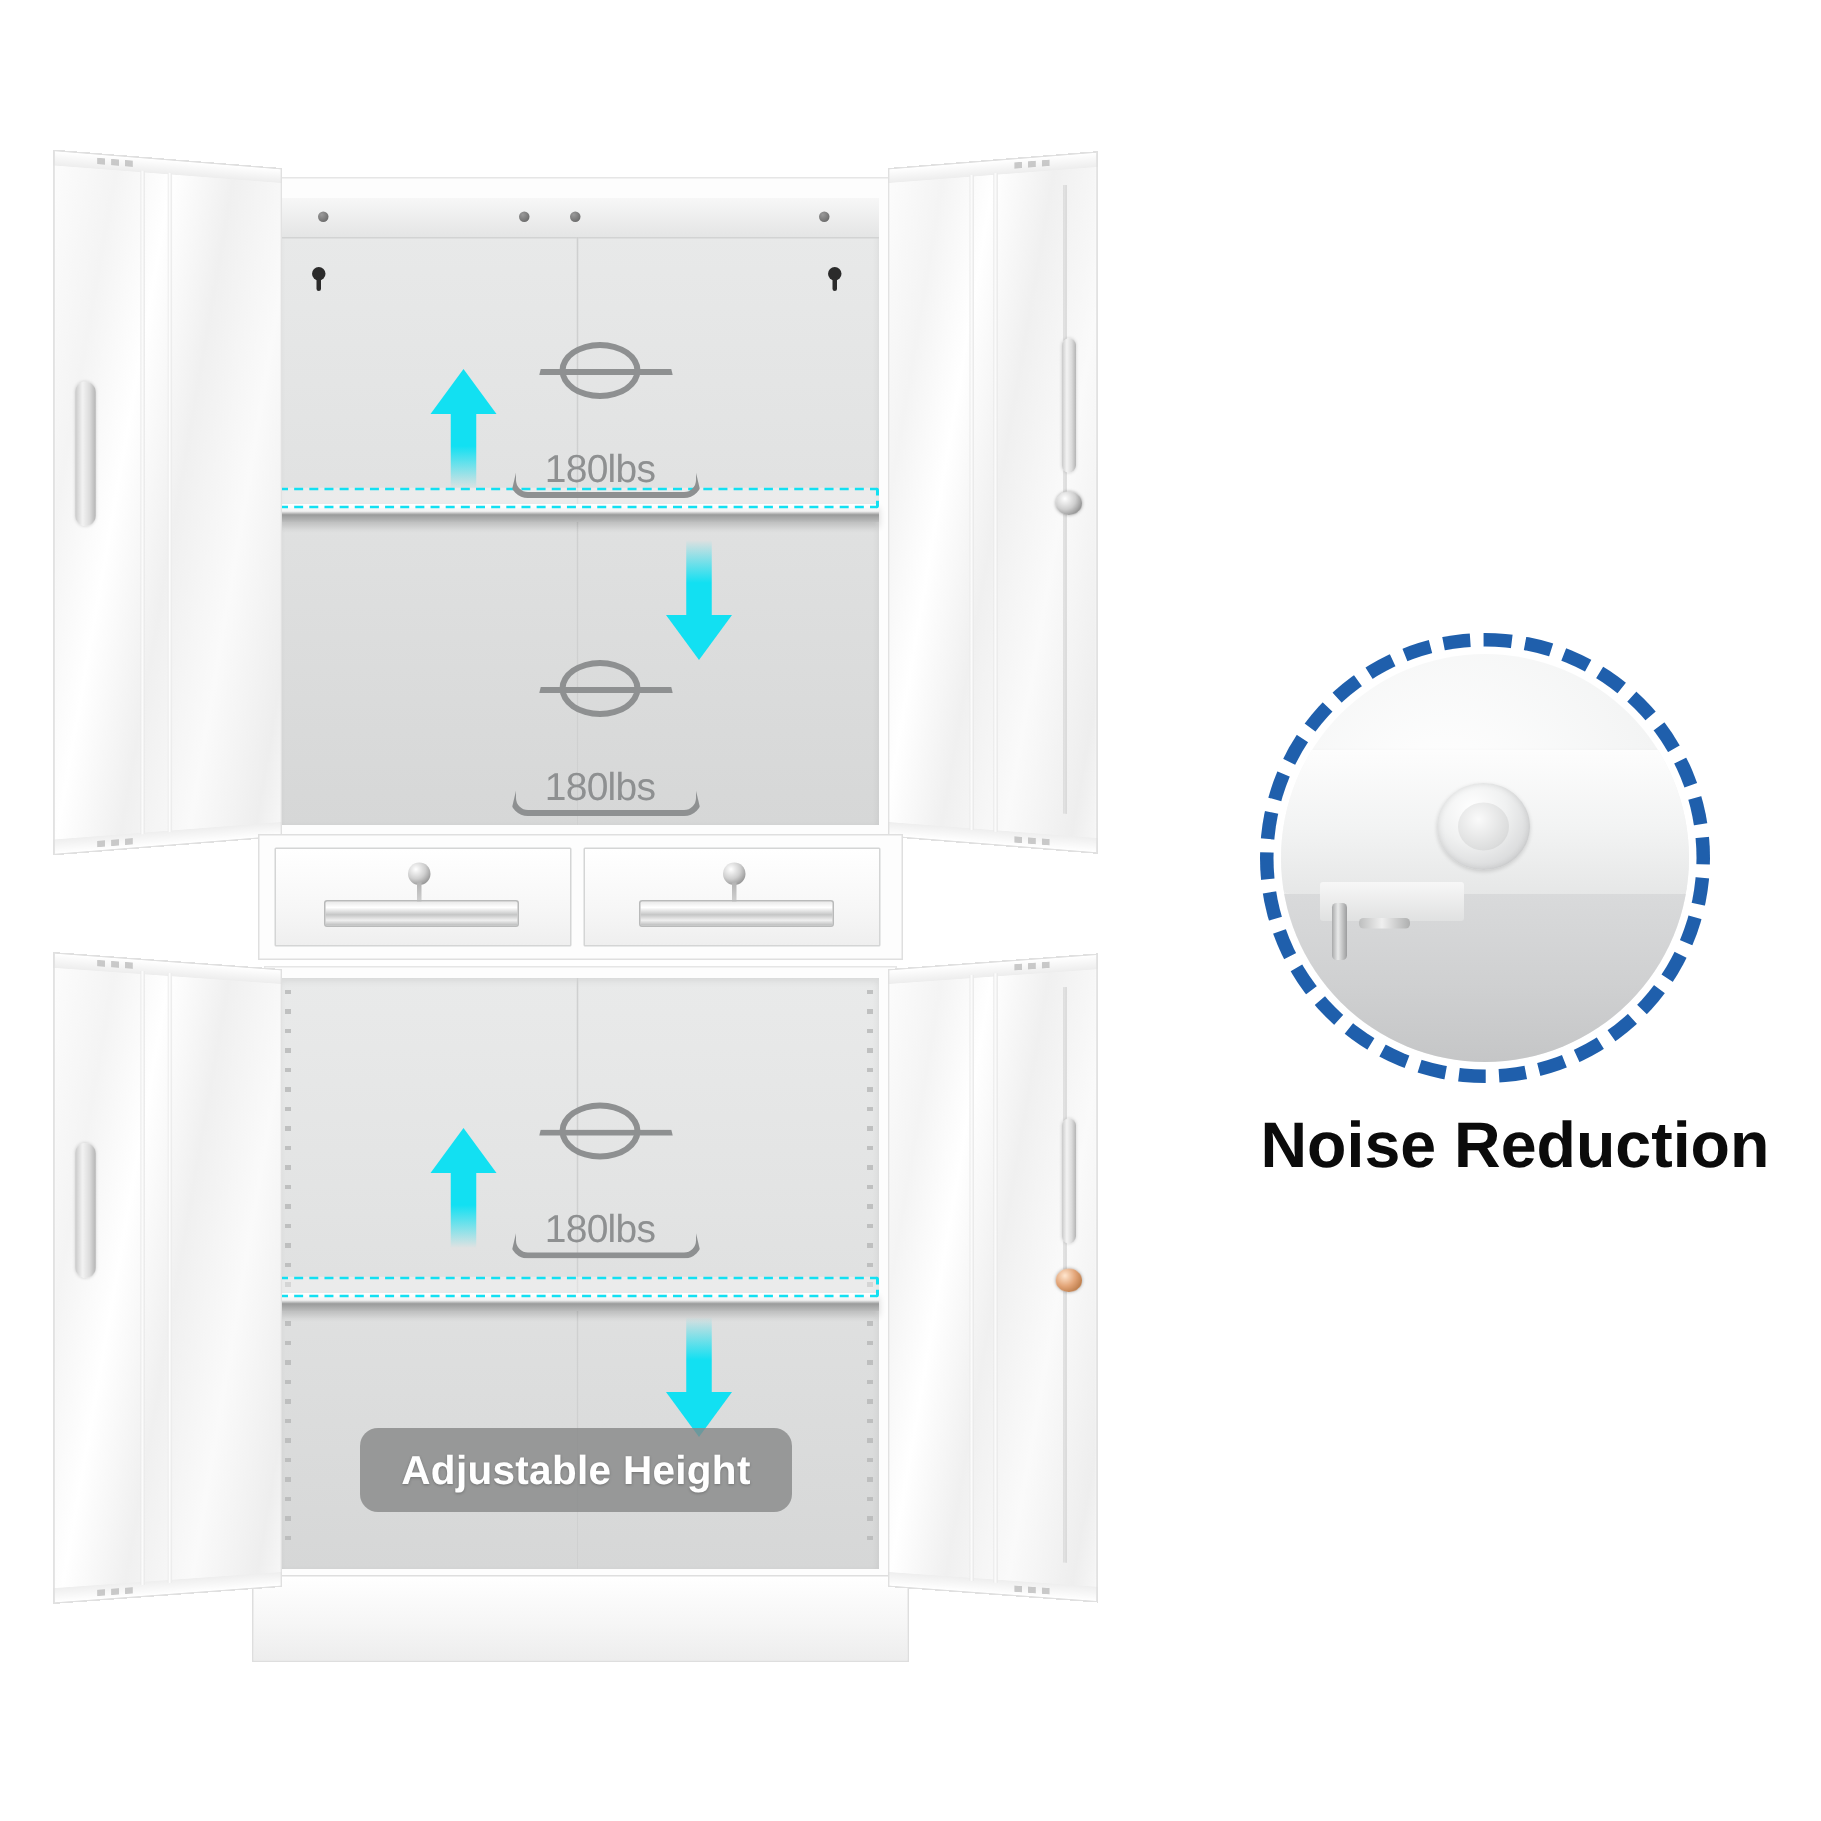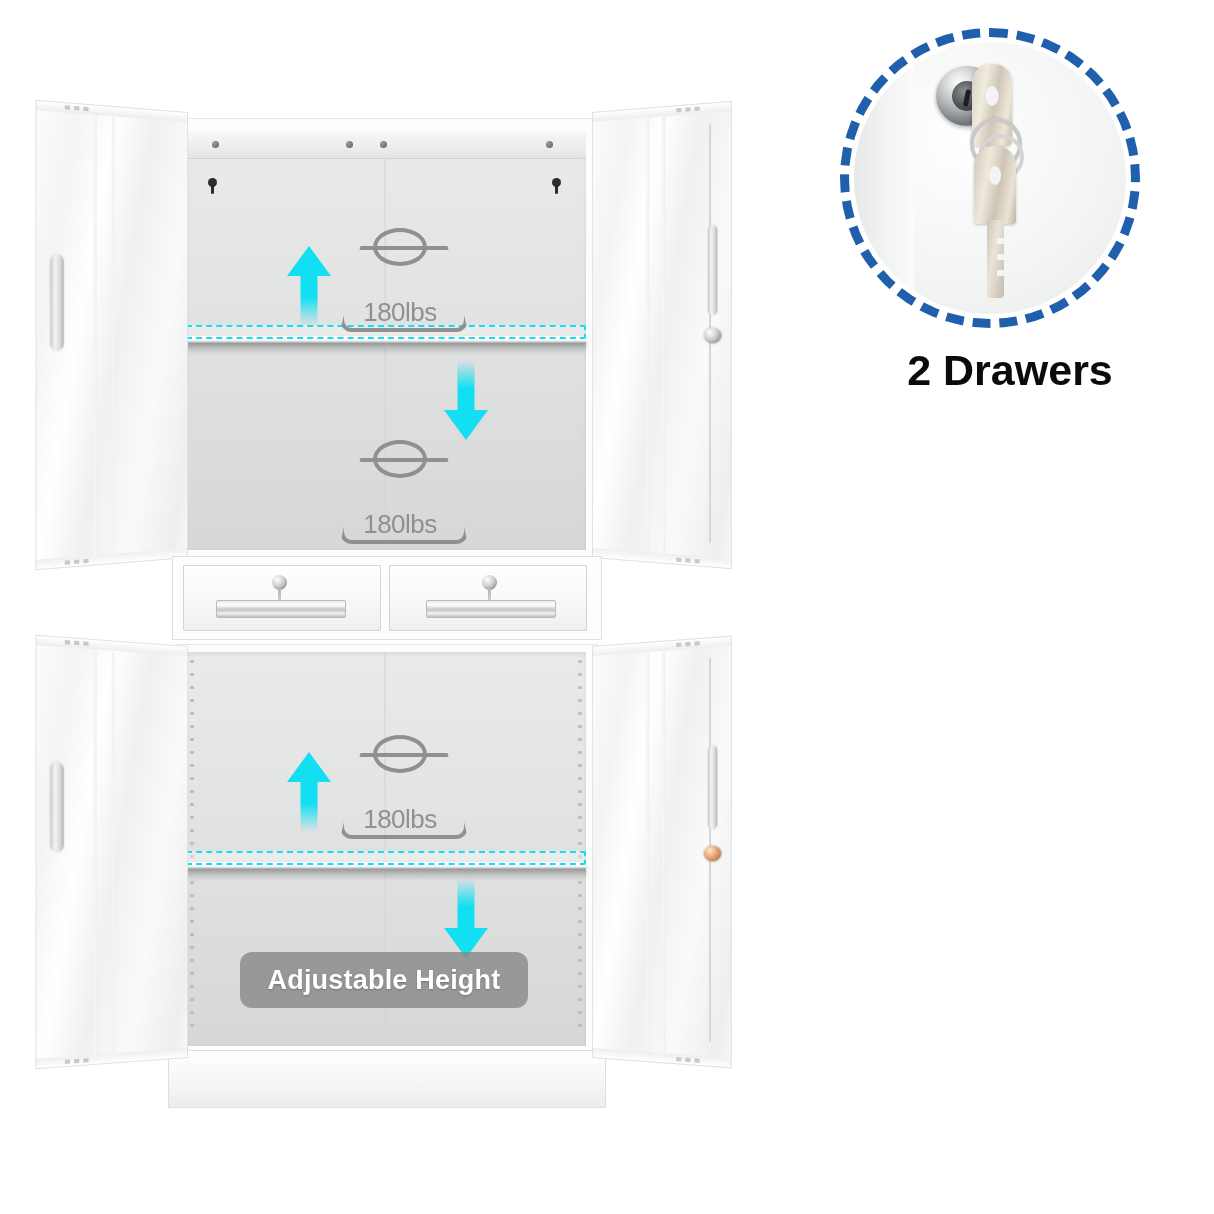--- a/index.html
+++ b/index.html
@@ -345,35 +345,30 @@
       <div class="screws" style="right:28px;bottom:3px;"></div>
       <div class="rib" style="left:56px;"></div>
       <div class="rib" style="left:72px;"></div>
       <div class="lockrod" style="right:20px;top:20px;bottom:24px;"></div>
       <div class="handle slim" style="right:14px;top:104px;height:80px;"></div>
       <div class="lockcyl brass" style="right:10px;top:200px;"></div>
     </div>
 
   </div>
 
-  <div class="feature" style="left:820px;top:28px;width:380px;height:400px;">
+
+  <div class="feature" style="left:820px;top:422px;width:380px;height:400px;">
     <div class="circle-wrap" style="left:20px;top:0;">
       <div class="photo">
-        <div class="c1-panelline"></div>
-        <div class="c1-cyl"></div>
-        <div class="c1-key1"></div>
-        <div class="c1-ring"></div>
-        <div class="c1-ring2"></div>
-        <div class="c1-key2"></div>
-        <div class="c1-blade">
-          <div class="c1-tooth" style="top:18px;"></div>
-          <div class="c1-tooth" style="top:34px;"></div>
-          <div class="c1-tooth" style="top:50px;"></div>
-        </div>
+        <div class="c2-bar"></div>
+        <div class="c2-shadowhalf"></div>
+        <div class="c2-hinge"></div>
+        <div class="c2-pin"></div>
+        <div class="c2-pin2"></div>
+        <div class="c2-bumper"></div>
       </div>
       <div class="dashring"></div>
     </div>
-    <div class="caption" style="left:0;top:318px;width:380px;">2 Drawers</div>
+    <div class="caption" style="left:-40px;top:318px;width:460px;">Noise Reduction</div>
   </div>
 
 
-
 </div>
 
 </body></html>

